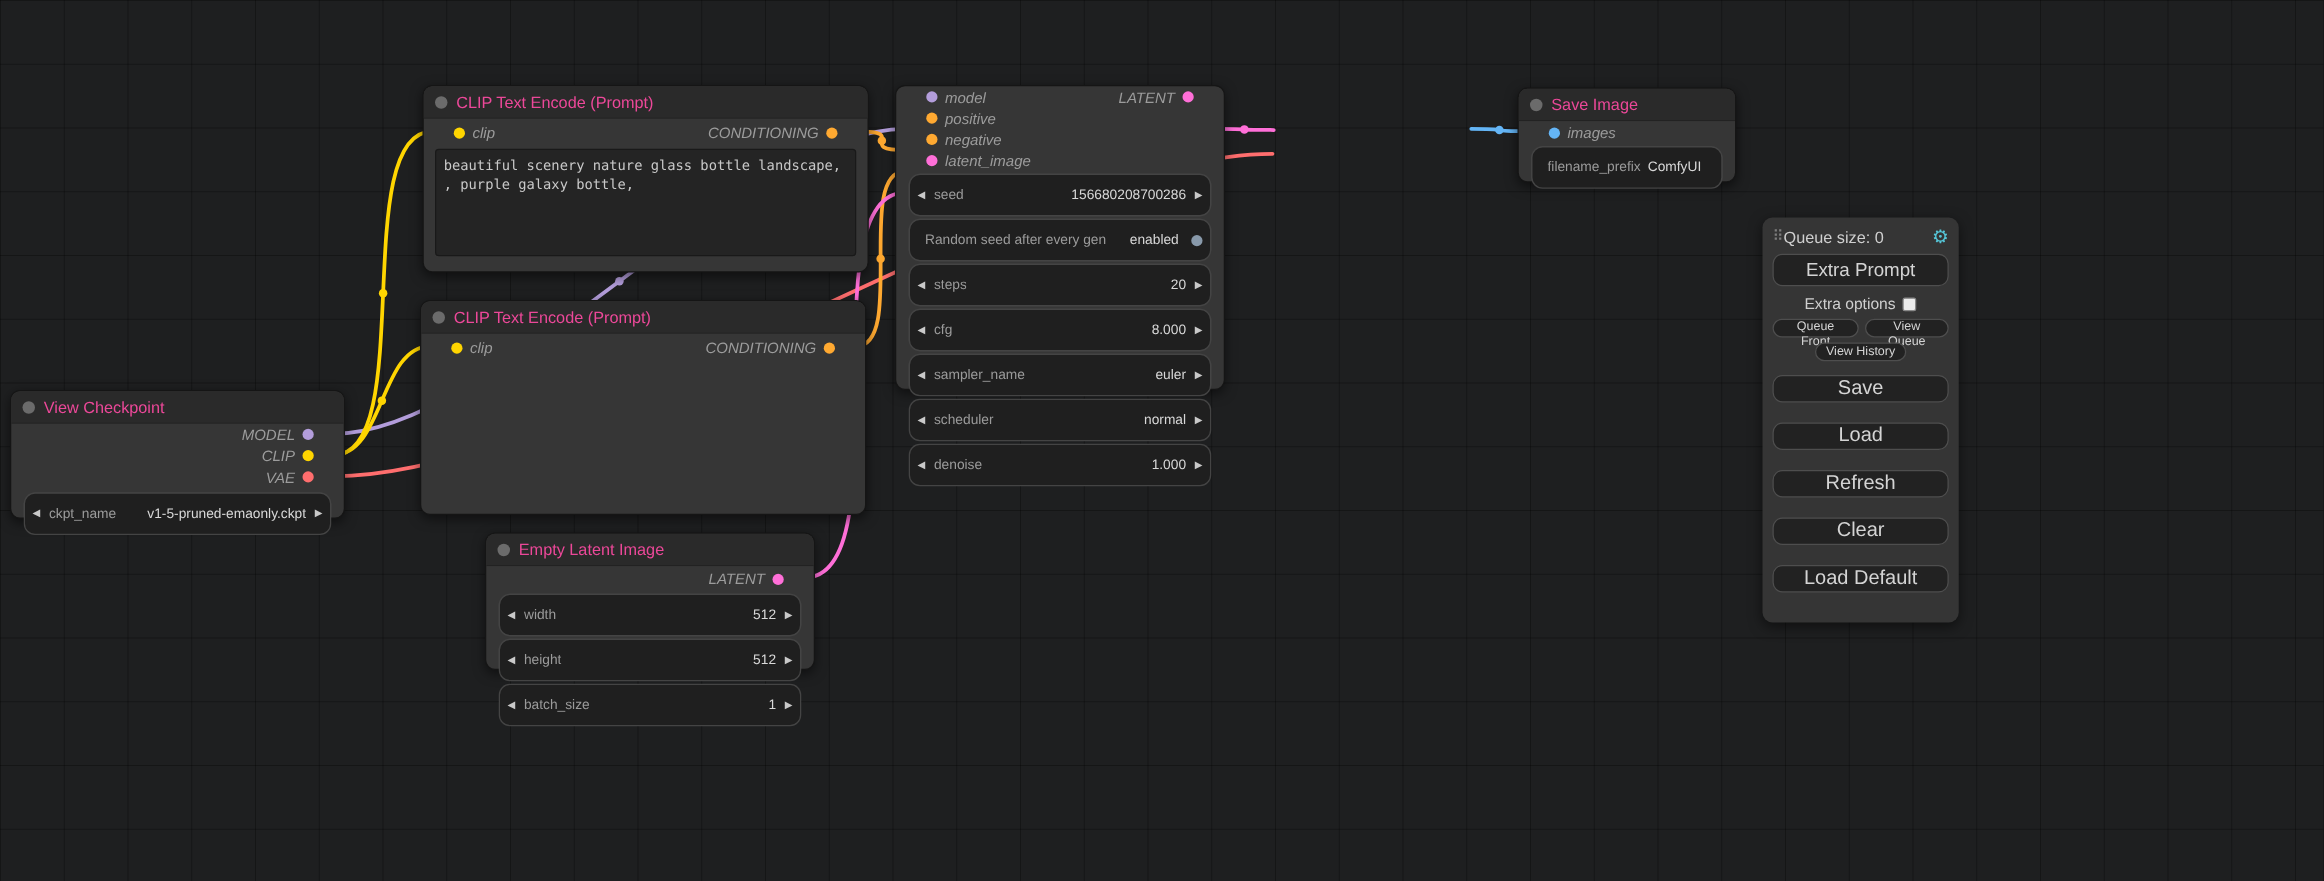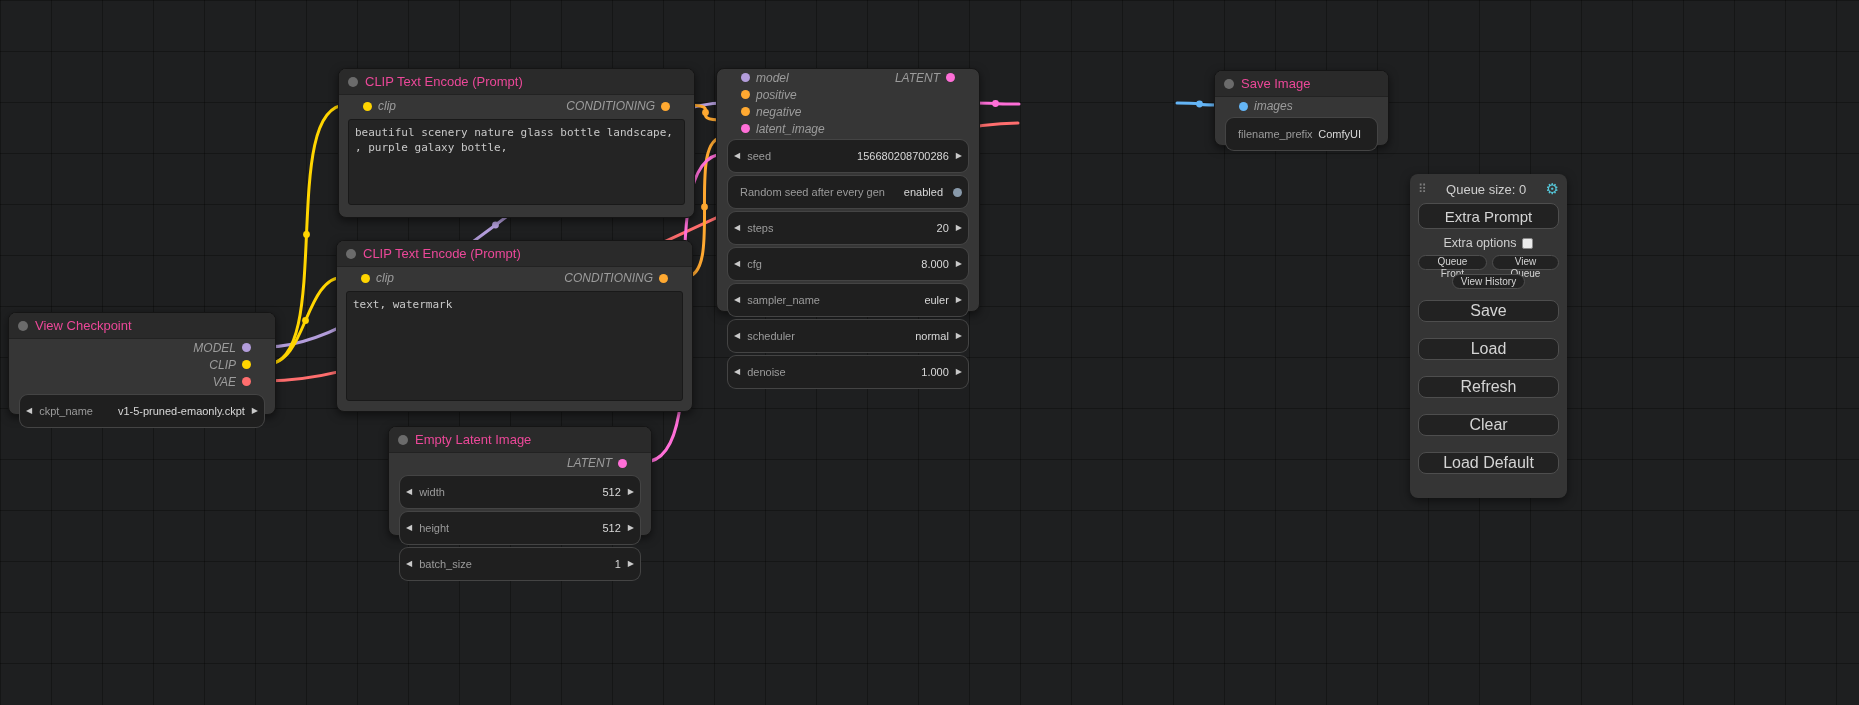--- a/index.html
+++ b/index.html
@@ -61,21 +61,21 @@
   }
 
   
   #menu{
     position:absolute; left:1410px; top:174px; width:157px; z-index:3;
     background:#353535; border-radius:8px; padding:6px 8px 8px;
     box-shadow:0 3px 10px rgba(0,0,0,.5);
   }
   .mhead{ display:flex; align-items:center; color:#cfcfcf; font-size:13px; margin:0 0 5px; }
   .drag{ color:#7d7d7d; font-size:12px; flex:none; }
-  .qsize{ flex:1; text-align:center; }
+  .qsize{ flex:1; text-align:left; }
   .gear{ font-size:15px; flex:none; cursor:pointer; }
   .mbtn{
     display:block; background:#222; border:1px solid #4e4e4e; border-radius:8px;
     color:#d4d4d4; font-family:"Liberation Sans",sans-serif; cursor:pointer;
   }
   .mbtn.big{ width:100%; height:26px; font-size:15px; margin:0 0 7px; }
   .mbtn.med{ width:100%; height:22px; font-size:16px; margin:5px 0 16px; }
   .mbtn.med.gap-top{ margin-top:11px; }
   .mbtn.small{ height:15px; font-size:10px; padding:0 8px; border-radius:8px; line-height:12px; }
   .extra{ display:flex; align-items:center; justify-content:center; gap:6px;
@@ -154,21 +154,20 @@
       <span class="tdot"></span>
       <span class="ttext">CLIP Text Encode (Prompt)</span>
     </div>
     <div class="row h22">
       <span class="pdot in" style="background: rgb(255, 213, 0);"></span>
       <span class="slabel">clip</span>
       <span class="grow"></span>
       <span class="slabel">CONDITIONING</span>
       <span class="pdot out" style="background: rgb(255, 169, 49);"></span>
     </div>
-    <textarea class="prompt" style="height: 110px;">text, watermark</textarea>
   </div>
 
   <div class="node" style="left:388px;top:426px;width:264px;height:110px">
     <div class="ntitle">
       <span class="tdot"></span>
       <span class="ttext">Empty Latent Image</span>
     </div>
     <div class="row h20 outonly">
       <span class="slabel">LATENT</span>
       <span class="pdot out" style="background: rgb(255, 111, 216);"></span>

